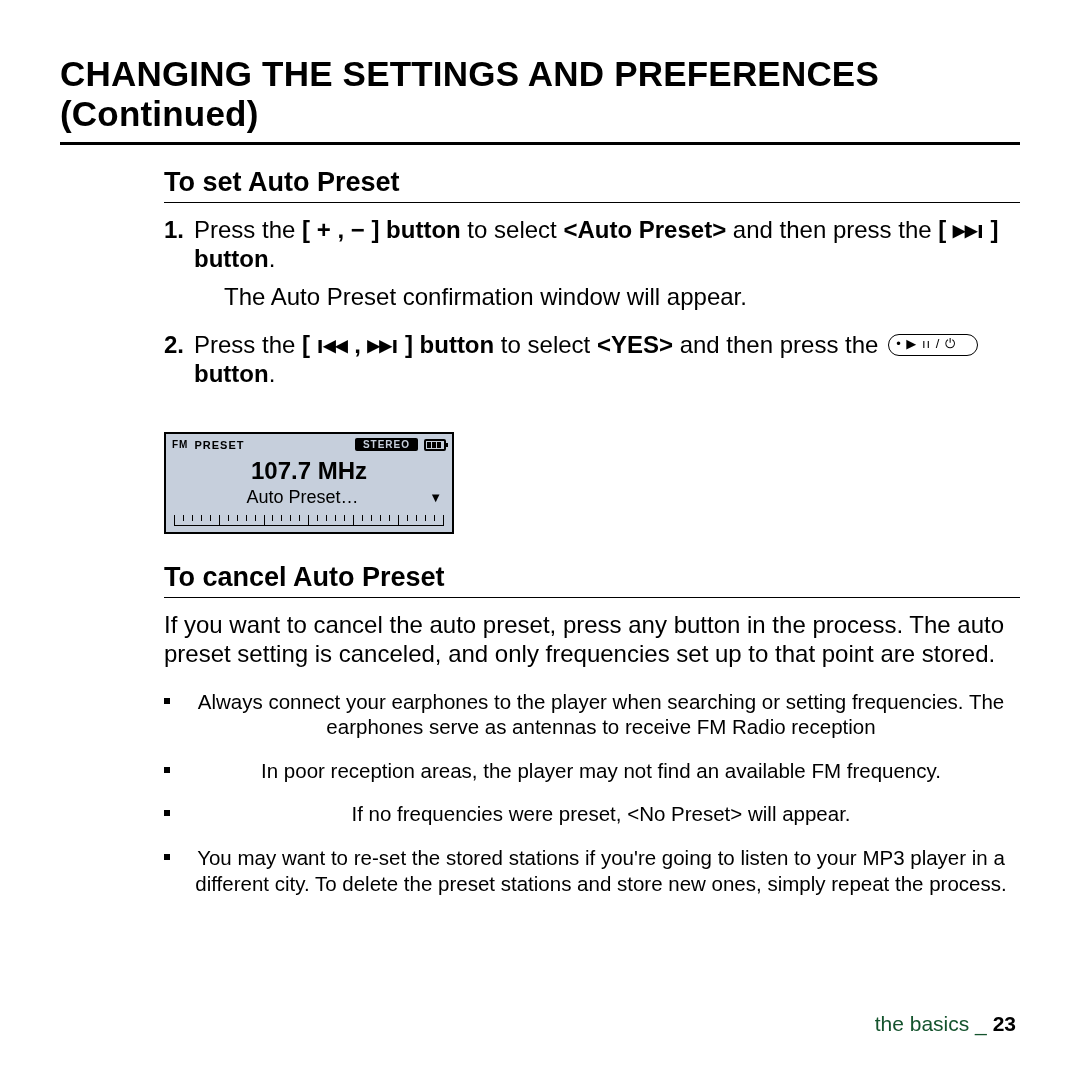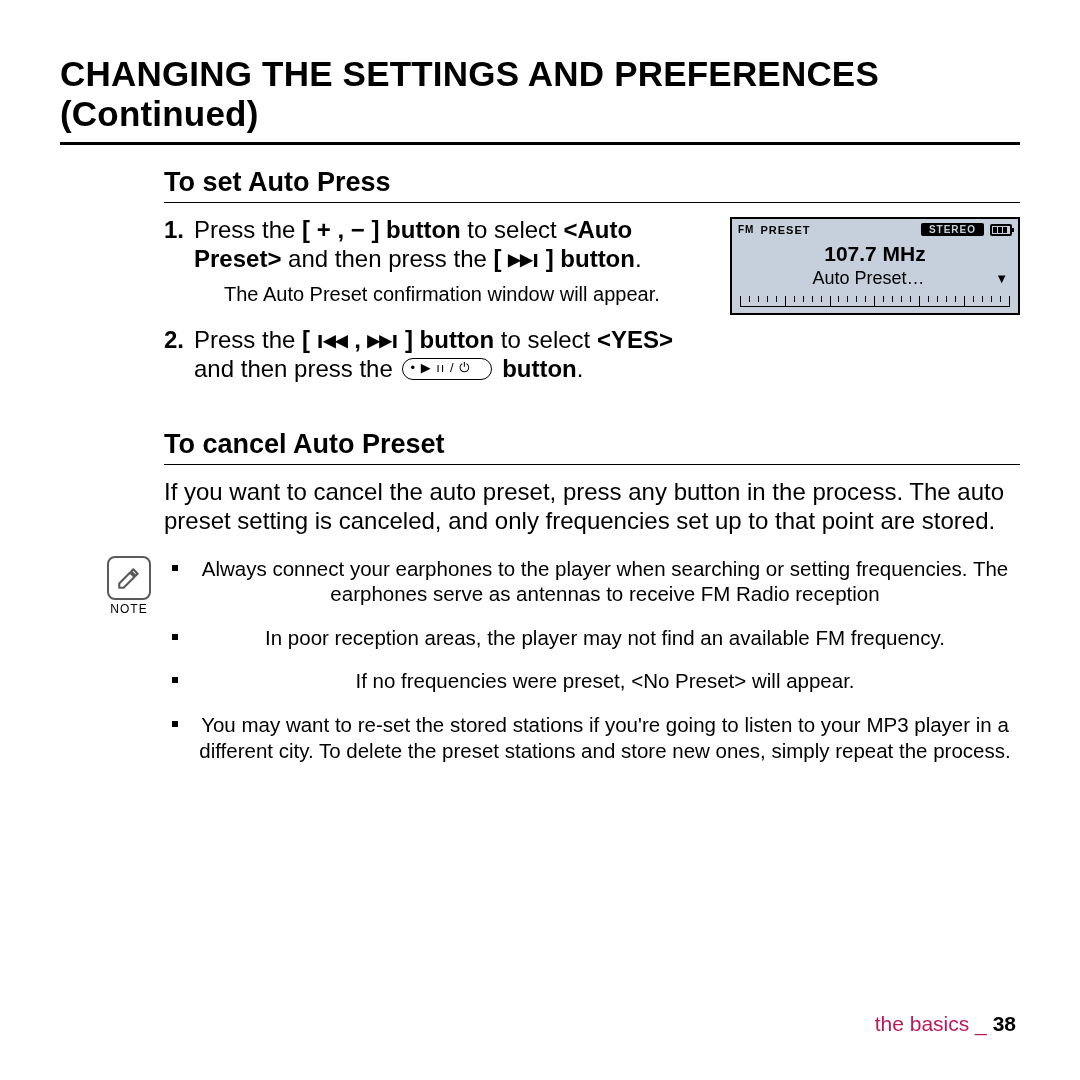--- a/index.html
+++ b/index.html
@@ -33,42 +33,42 @@
     margin-bottom: 12px;
   }
 
   .para {
     font-size: 24px;
     line-height: 1.22;
     margin-bottom: 20px;
   }
 
   
-  .row { display: flex; align-items: flex-start; gap: 24px; }
+  .row { display: flex; align-items: flex-start; gap: 24px; flex-direction: column; }
   .steps { flex: 1; }
   .device-wrap { width: 290px; flex-shrink: 0; }
 
   ol.numbered { list-style: none; counter-reset: step; }
   ol.numbered > li {
     counter-increment: step;
     position: relative;
     padding-left: 30px;
     font-size: 24px;
     line-height: 1.22;
     margin-bottom: 18px;
   }
   ol.numbered > li::before {
     content: counter(step) ".";
     position: absolute;
     left: 0;
     font-weight: bold;
   }
 
   .sub {
-    font-size: 20px;
+    font-size: 24px;
     line-height: 1.25;
     margin-top: 8px;
     padding-left: 30px;
   }
   .sub.wide { padding-left: 60px; margin-top: 14px; }
 
   .b { font-weight: bold; }
 
   .sym { font-family: Arial, "Segoe UI Symbol", sans-serif; }
 
@@ -120,21 +120,21 @@
   .dev-batt::after {
     content: "";
     position: absolute; right: -4px; top: 2px;
     width: 2px; height: 4px; background: #000;
   }
   .dev-batt .bars {
     display: flex; gap: 1px; padding: 1px;
   }
   .dev-batt .bars span { width: 4px; height: 6px; background: #000; }
 
-  .dev-freq { font-size: 21px; font-weight: bold; text-align: center; padding: 4px 16px 2px; }
+  .dev-freq { font-size: 24px; font-weight: bold; text-align: center; padding: 4px 16px 2px; }
   .dev-msg-row { display:flex; align-items:center; padding: 0 10px 2px 10px;}
   .dev-msg { font-size: 18px; text-align: center; flex:1;}
   .dev-arrow { font-size: 13px; }
   .dev-ruler {
     height: 14px;
     margin: 2px 8px 6px 8px;
     position: relative;
     border-bottom: 1.5px solid #000;
     overflow:hidden;
   }
@@ -175,31 +175,31 @@
     width: 6px; height: 6px;
     background: #000;
   }
 
   .footer {
     position: absolute;
     right: 64px;
     bottom: 44px;
     font-size: 21px;
   }
-  .footer .light { color: #be185d; margin-top: 23px; }
+  .footer .light { color: #14532d; margin-top: 23px; }
 </style>
 </head>
 <body>
 
 <h1 class="page-title">CHANGING THE SETTINGS AND PREFERENCES (Continued)</h1>
 <hr class="title-rule">
 
 <div class="content">
 
-  <h2 class="subheading">To set Auto Press</h2>
+  <h2 class="subheading">To set Auto Preset</h2>
 
 
   <div class="row">
     <div class="steps">
       <ol class="numbered">
         <li>
           <span>Press the </span><span class="b">[ + , − ] button</span><span> to select </span><span class="b">&lt;Auto Preset&gt;</span><span> and then press the </span><span class="b sym">[ ▸▸ı ] button</span><span>.</span>
           <div class="sub">The Auto Preset confirmation window will appear.</div>
         </li>
         <li>
@@ -266,34 +266,26 @@
       </div>
     </div>
   </div>
 
 
   <div class="sect2">
     <h2 class="subheading">To cancel Auto Preset</h2>
     <p class="para">If you want to cancel the auto preset, press any button in the process. The auto preset setting is canceled, and only frequencies set up to that point are stored.</p>
 
     <div class="note-block">
-      <div class="note-icon-col">
-        <div class="note-square">
-          <svg viewBox="0 0 24 24">
-            <path d="M3 17l10-10 4 4-10 10H3v-4z M14 6l2-2 4 4-2 2-4-4z" fill="none" stroke="#5a5a5a" stroke-width="2" stroke-linejoin="round"></path>
-          </svg>
-        </div>
-        <div class="note-label">NOTE</div>
-      </div>
       <div class="note-list">
         <div class="nitem">Always connect your earphones to the player when searching or setting frequencies. The earphones serve as antennas to receive FM Radio reception</div>
         <div class="nitem">In poor reception areas, the player may not find an available FM frequency.</div>
         <div class="nitem">If no frequencies were preset, &lt;No Preset&gt; will appear.</div>
         <div class="nitem">You may want to re-set the stored stations if you're going to listen to your MP3 player in a different city. To delete the preset stations and store new ones, simply repeat the process.</div>
       </div>
     </div>
   </div>
 
 </div>
 
 <div class="footer">
-  <span class="light">the basics</span><span class="light"> _ </span><span class="b">38</span>
+  <span class="light">the basics</span><span class="light"> _ </span><span class="b">23</span>
 </div>
 
 </body></html>

